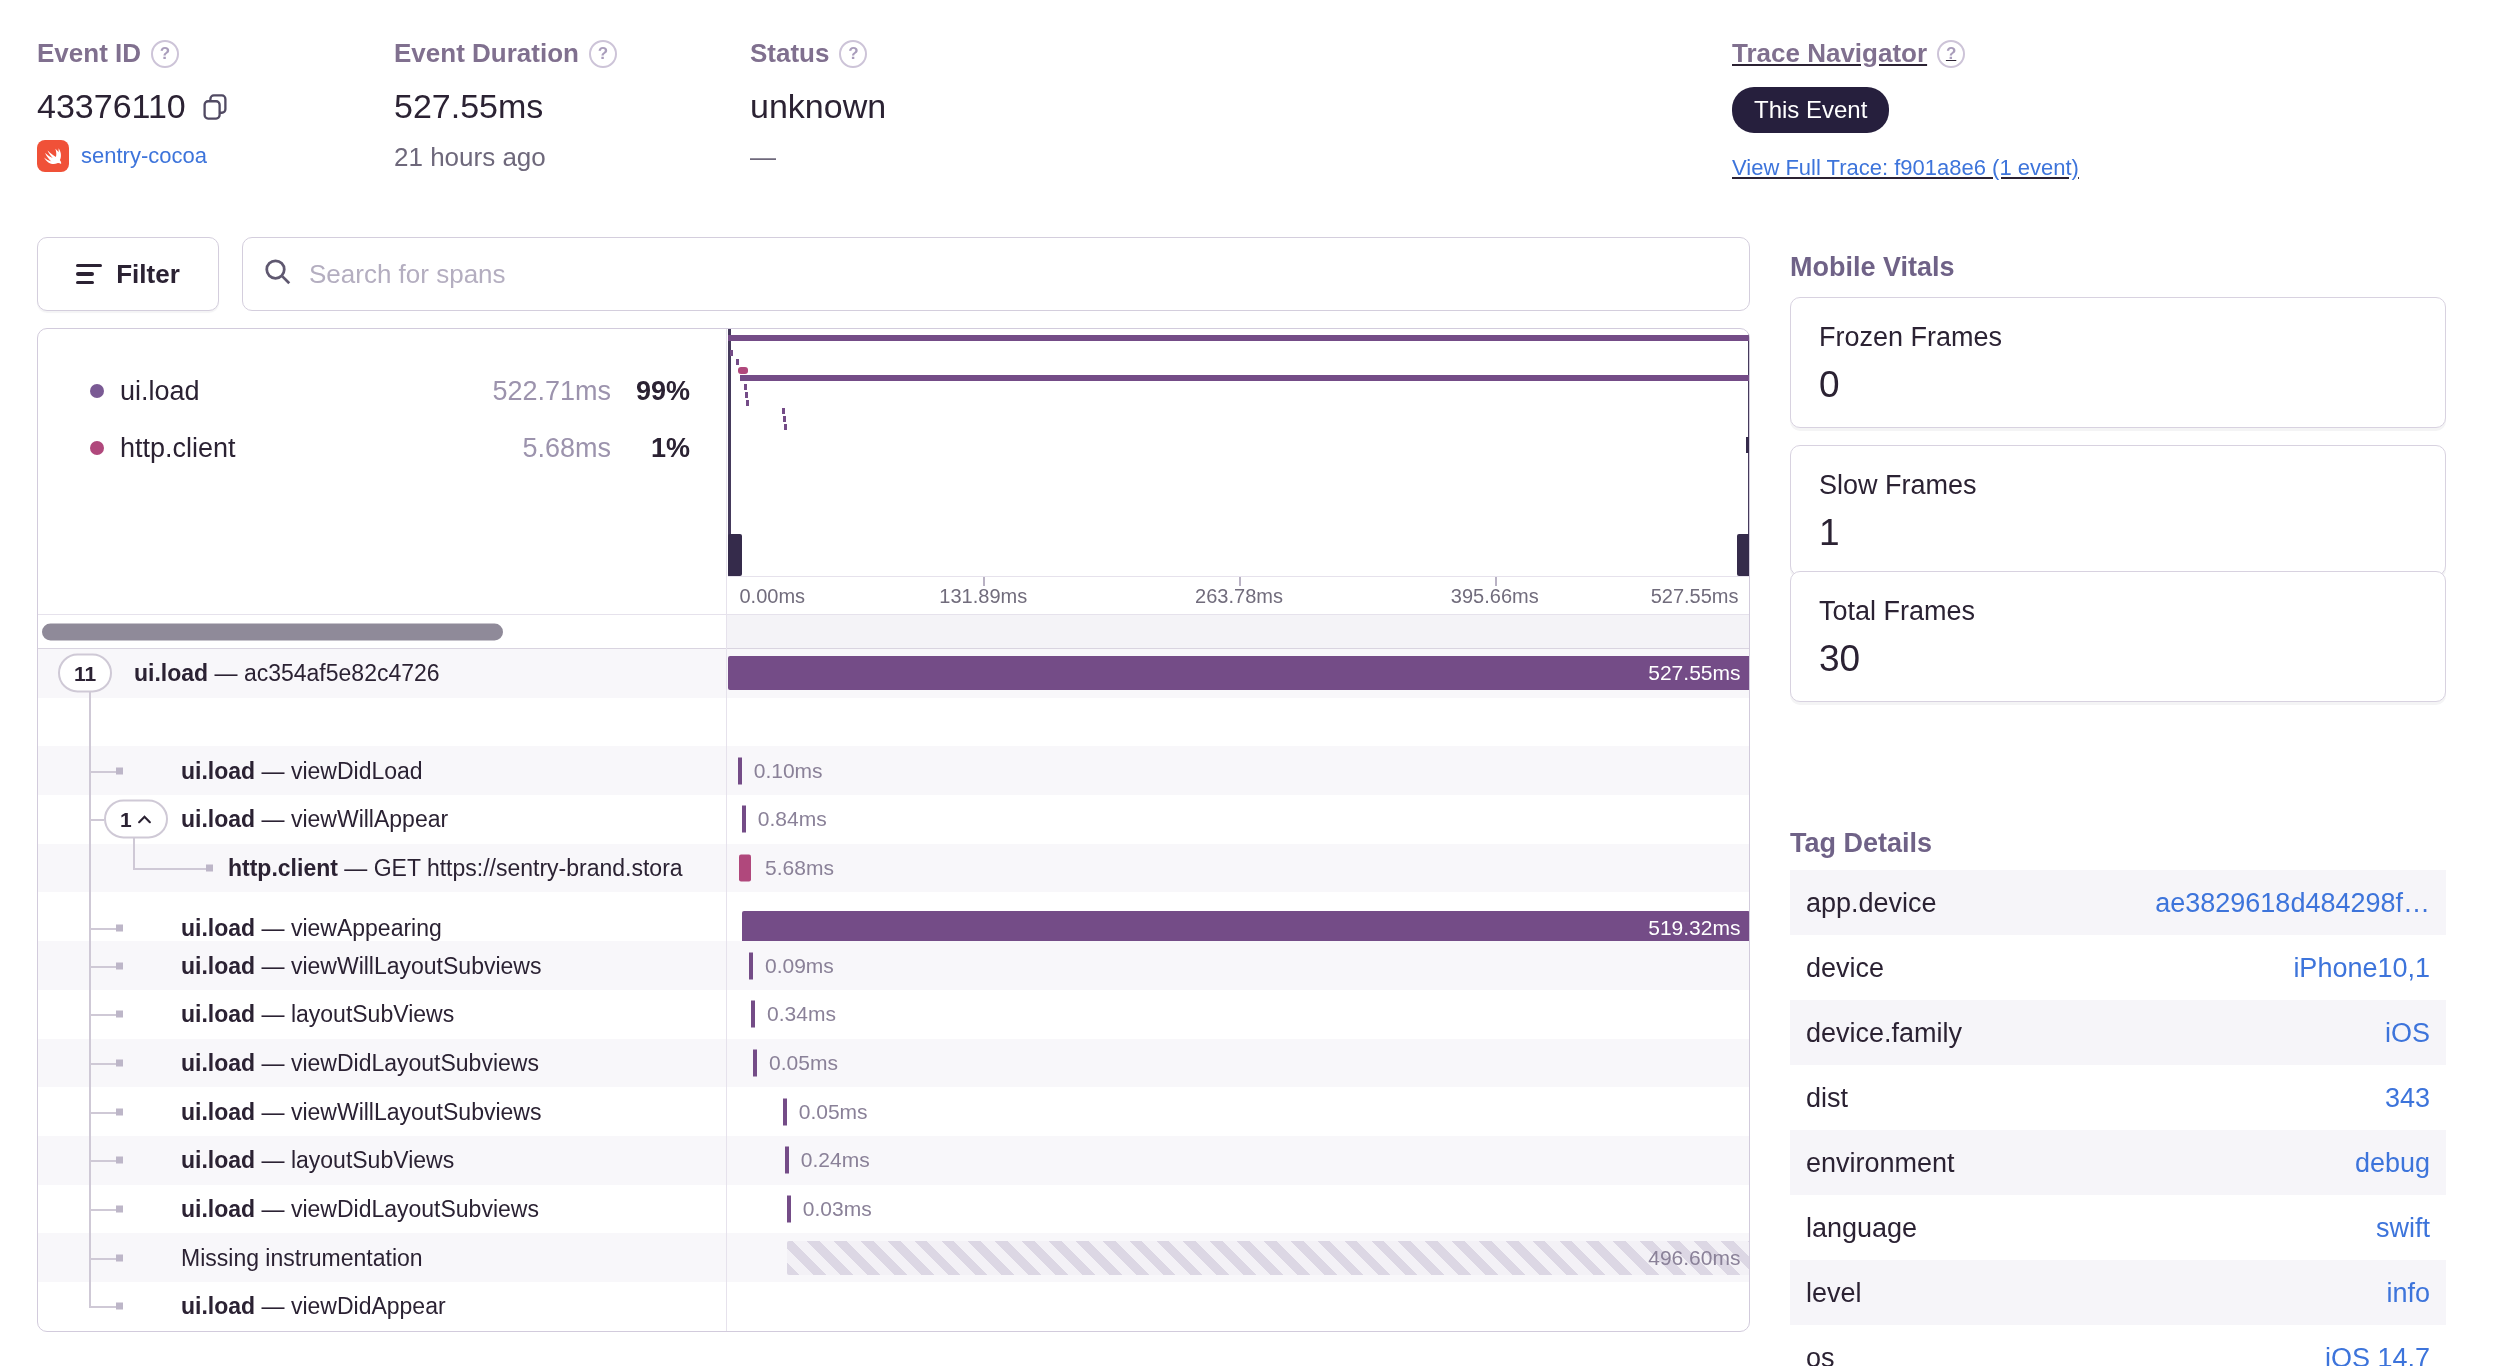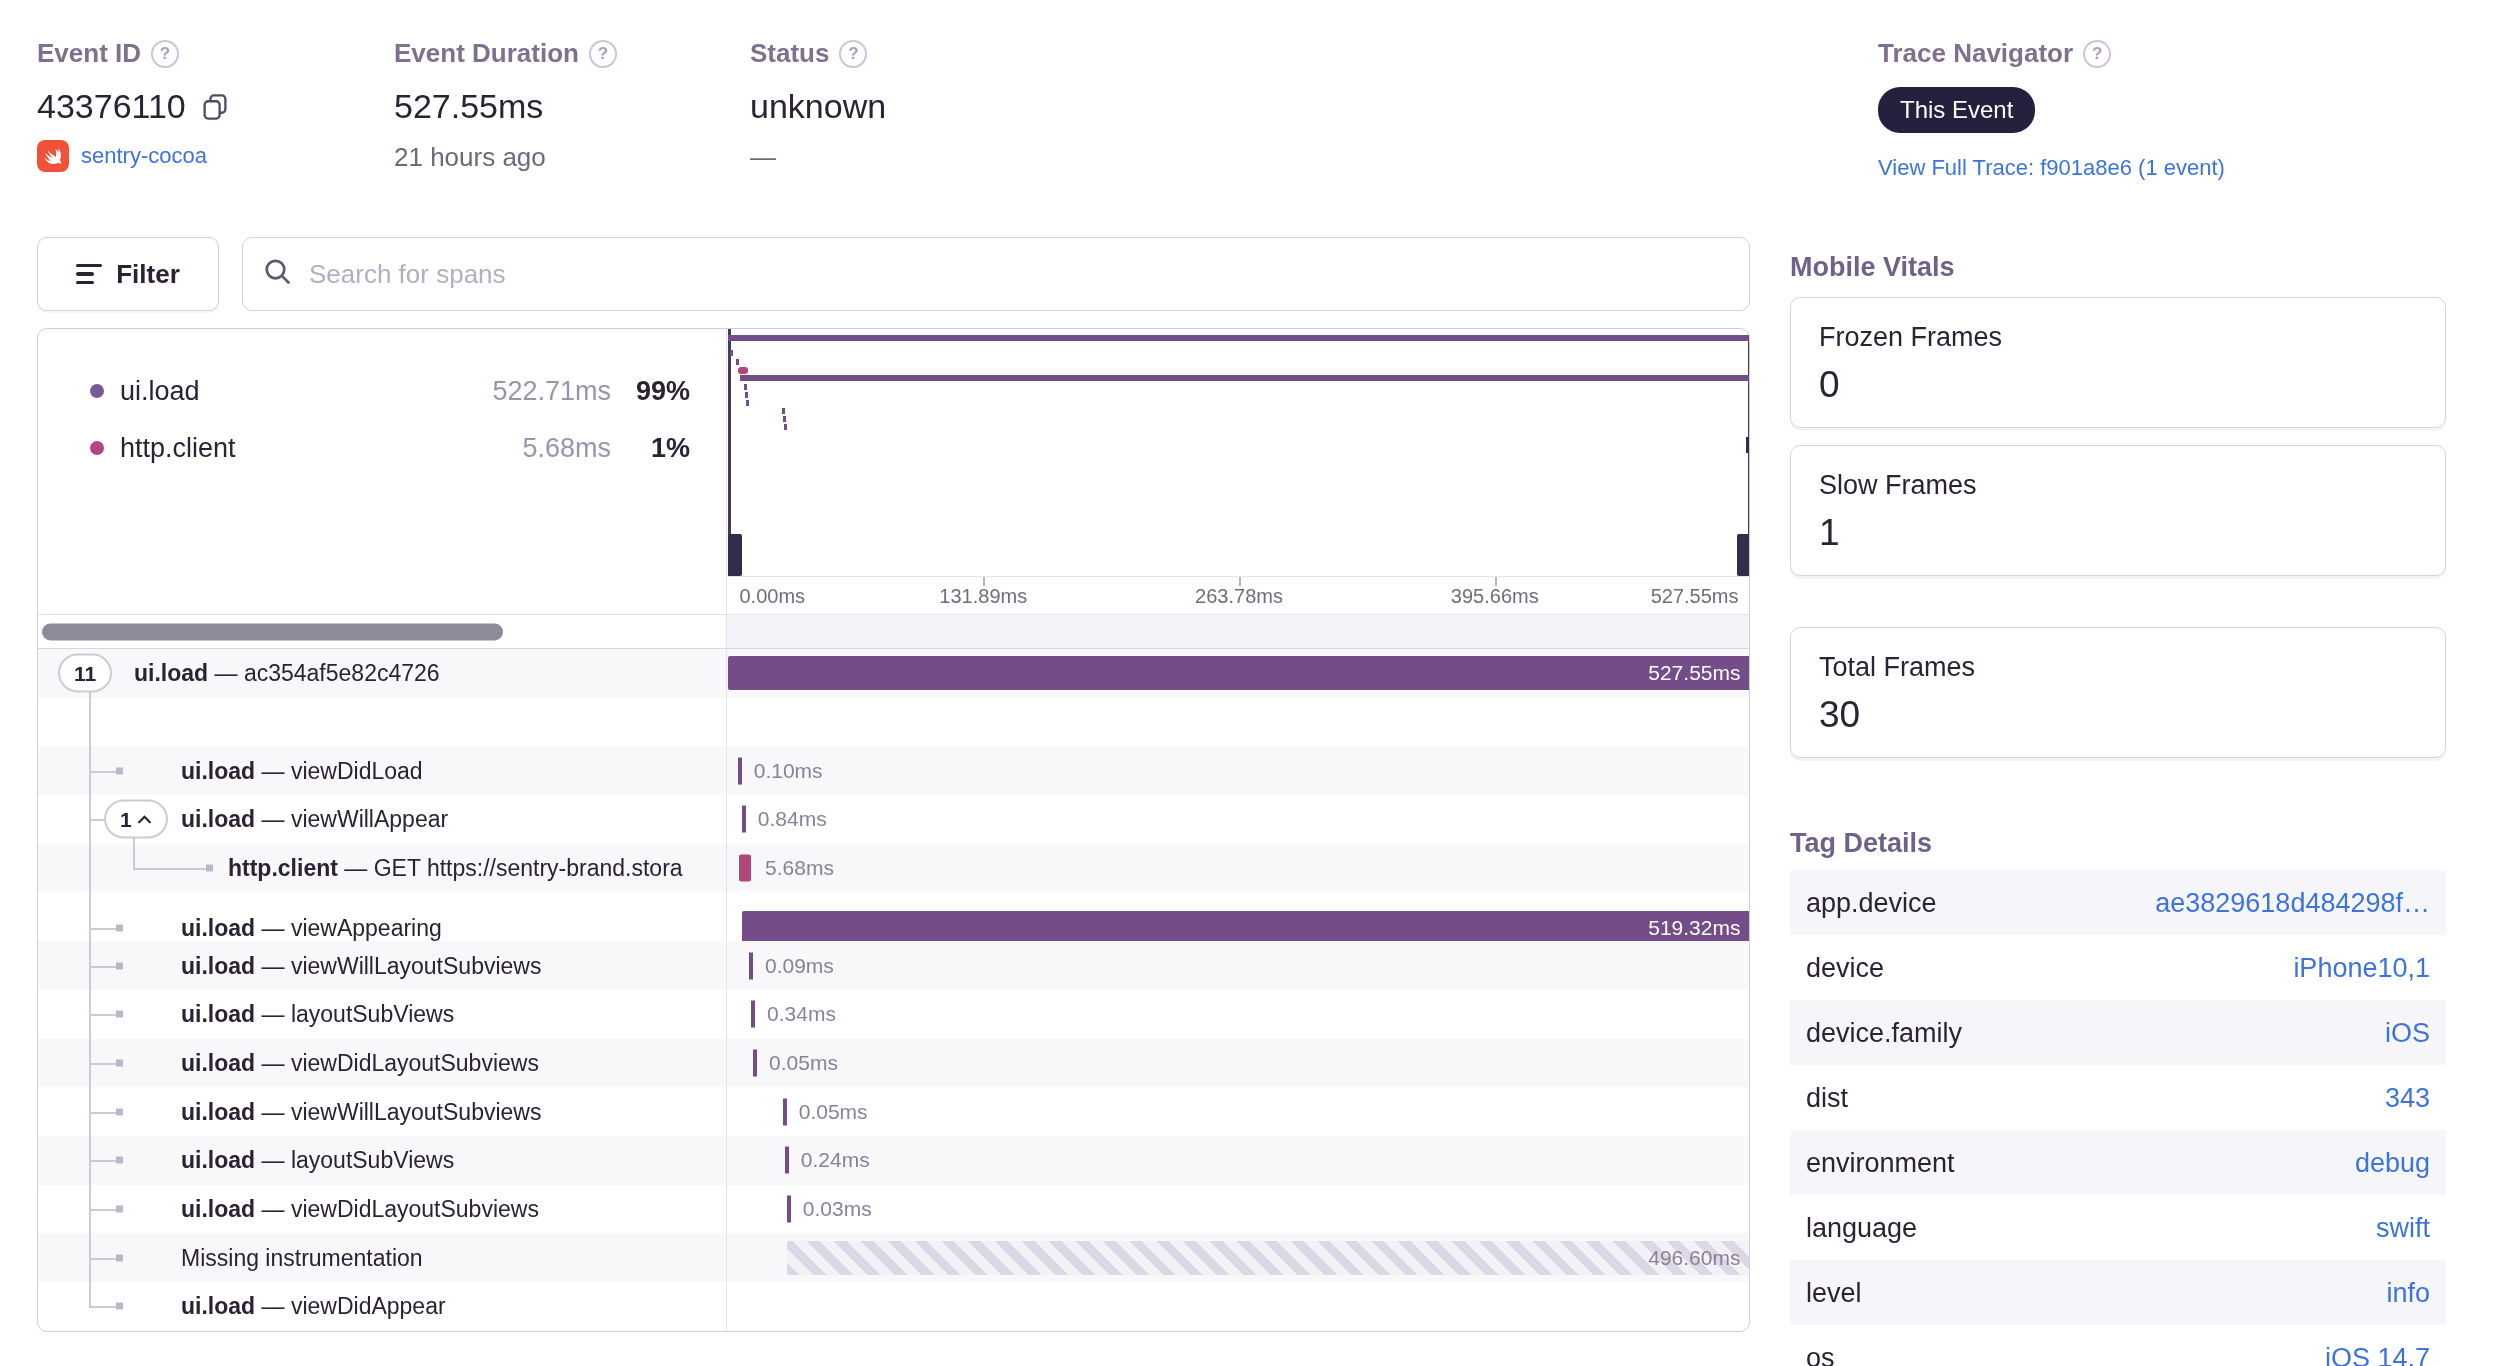--- a/index.html
+++ b/index.html
@@ -11,21 +11,21 @@
   .stat-label{display:flex;align-items:center;gap:10px;font-size:26px;font-weight:700;color:#80708f;}
   .qicon{width:28px;height:28px;border:2px solid #cdc4d8;border-radius:50%;display:inline-flex;
          align-items:center;justify-content:center;font-size:17px;font-weight:700;color:#a99dbb;box-sizing:border-box;}
   .stat-value{margin-top:18px;font-size:34px;font-weight:500;color:#2b2233;display:flex;align-items:center;gap:14px;}
   .stat-sub{margin-top:16px;font-size:26px;color:#6e687b;}
   .proj-row{margin-top:14px;display:flex;align-items:center;gap:12px;}
   .swift-badge{width:32px;height:32px;border-radius:8px;background:#f05138;display:flex;align-items:center;justify-content:center;}
   .blue-link{color:#3d74db;font-size:22px;text-decoration:none;cursor:pointer;}
   .copy-btn{display:inline-flex;cursor:pointer;}
 
-  .trace-nav{position:absolute;left:1878px;top:38px;}
+  .trace-nav{position:absolute;left:1732px;top:38px;text-decoration:underline;}
   .this-event{display:inline-block;margin-top:18px;background:#261f3d;color:#fff;font-size:24px;
               padding:9px 22px;border-radius:22px;}
   .trace-link{margin-top:18px;font-size:26px;}
 
   
   .filter-btn{position:absolute;left:37px;top:237px;width:182px;height:74px;background:#fff;
               border:1.5px solid #d4cedd;border-radius:10px;box-shadow:0 2px 1px rgba(43,34,51,.05);
               display:flex;align-items:center;justify-content:center;gap:14px;cursor:pointer;box-sizing:border-box;}
   .filter-btn span.lbl{font-size:26px;font-weight:700;color:#2b2233;}
   .filter-icon{display:flex;flex-direction:column;gap:5px;}
@@ -388,21 +388,21 @@
   <div class="side-title" style="top:252px">Mobile Vitals</div>
   <div id="vitals">
       <div class="vcard" style="top: 297px;">
         <div class="t">Frozen Frames</div>
         <div class="v">0</div>
       </div>
       <div class="vcard" style="top: 445px;">
         <div class="t">Slow Frames</div>
         <div class="v">1</div>
       </div>
-      <div class="vcard" style="top: 627px;">
+      <div class="vcard" style="top: 571px;">
         <div class="t">Total Frames</div>
         <div class="v">30</div>
       </div>
     </div>
 
   <div class="side-title" style="top:828px">Tag Details</div>
   <div id="tagrows">
       <div class="tagrow alt" style="top: 870px;">
         <div class="k">app.device</div>
         <div class="v">ae3829618d484298f…</div>

